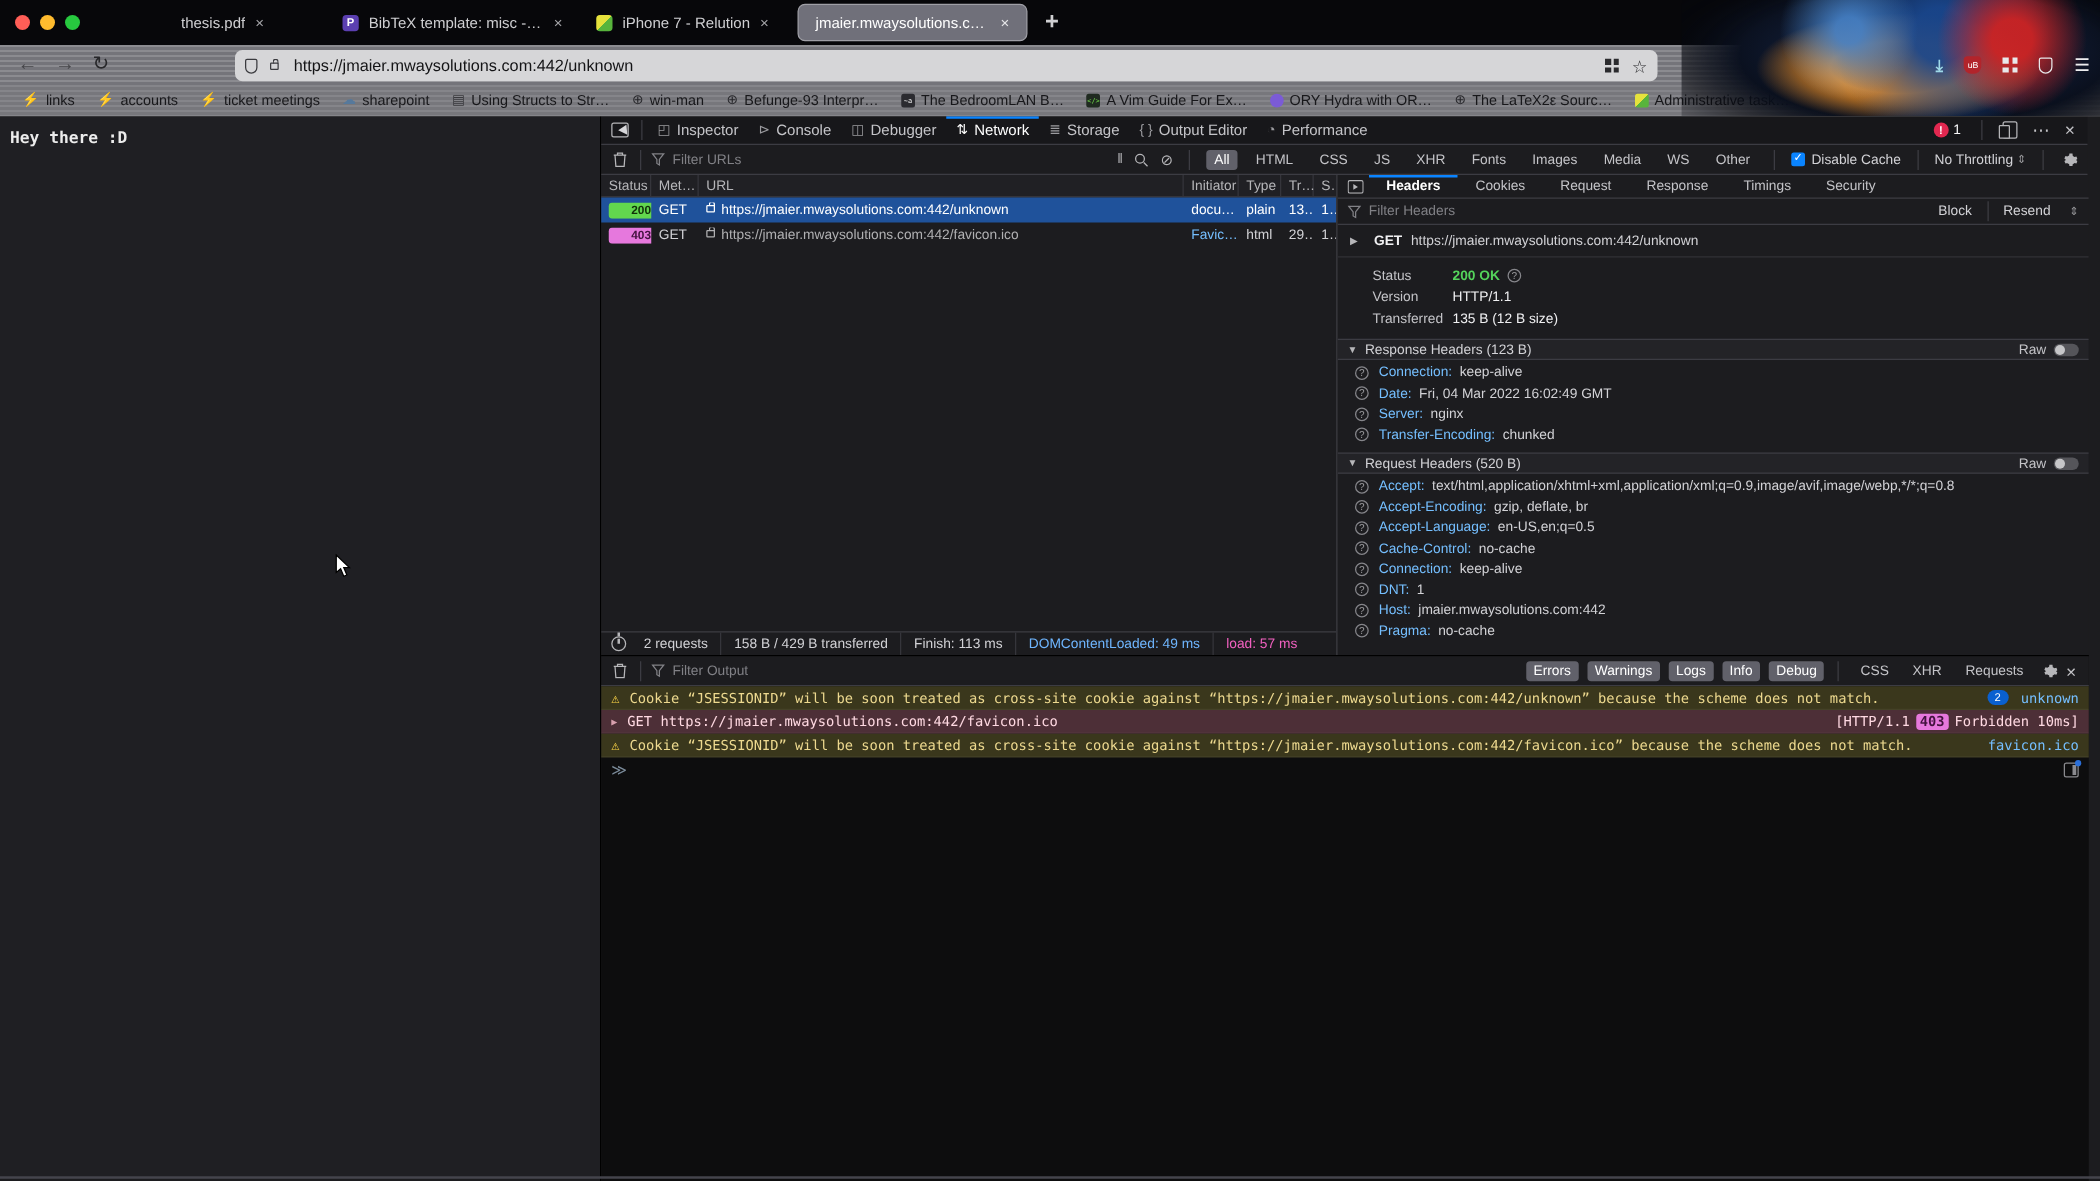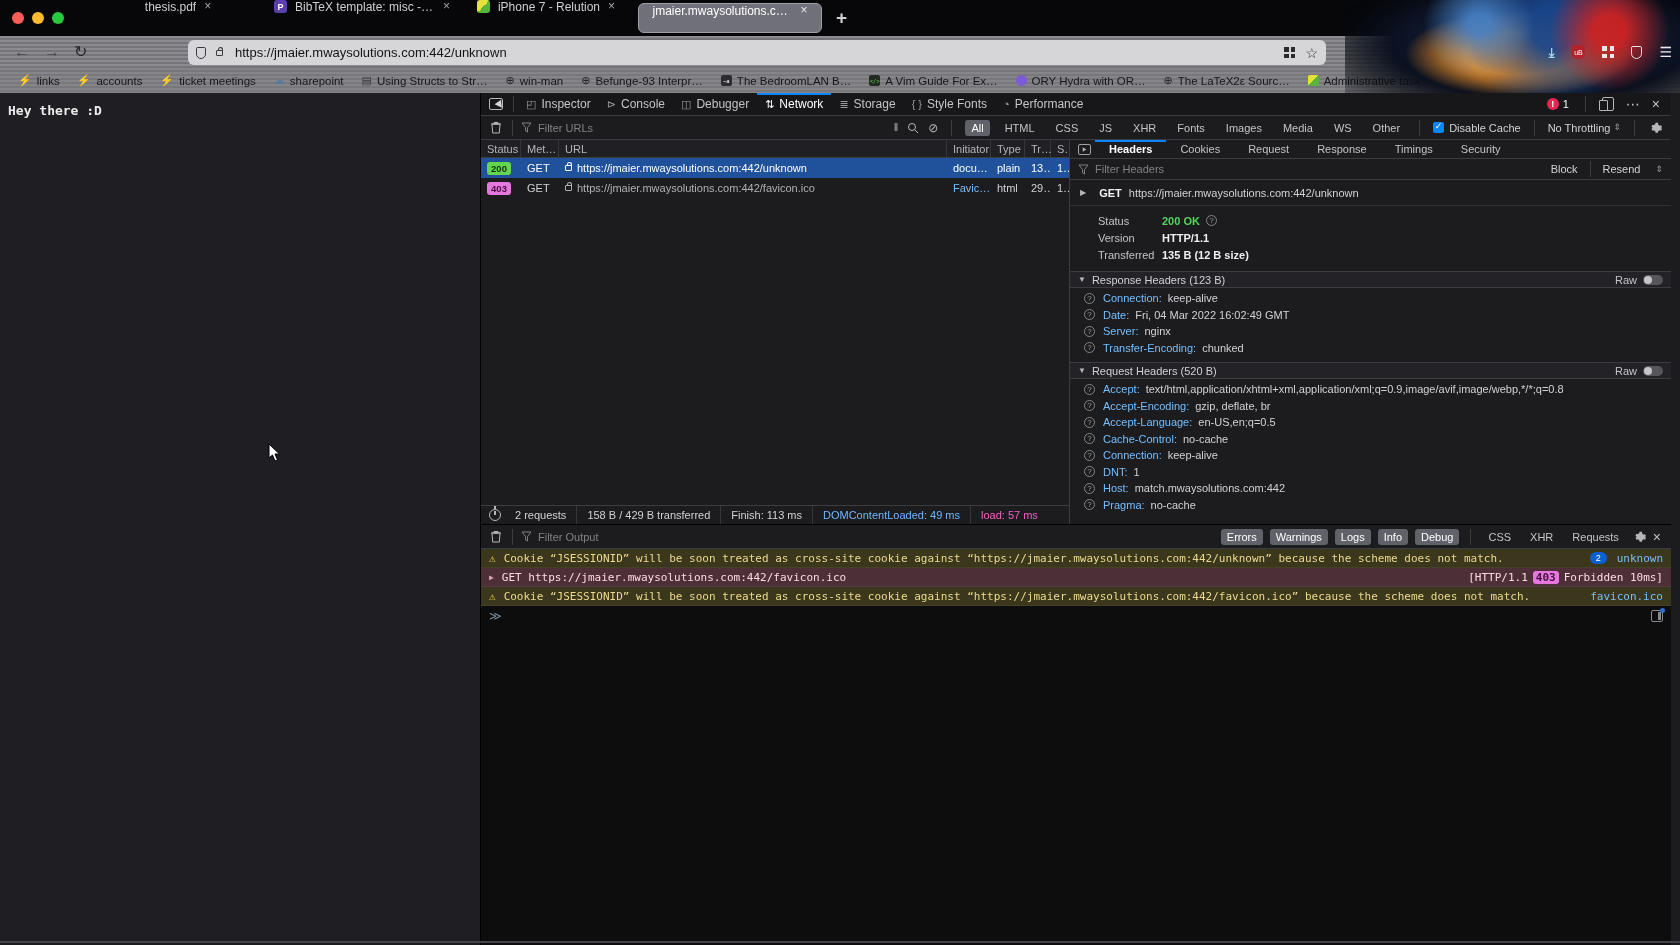--- a/index.html
+++ b/index.html
@@ -4,21 +4,21 @@
 <style>
   * { box-sizing: border-box; margin:0; padding:0; }
   html,body { width:1680px; height:945px; overflow:hidden; }
   body { position:relative; background:#1c1c1f; font-family:"Liberation Sans",sans-serif; }
 
   
   .tabbar { position:absolute; left:0; top:0; width:1680px; height:36px; background:#07070a; display:flex; align-items:center; z-index:1; }
   .traffic { display:flex; gap:8px; margin:0 22px 0 12px; }
   .light { width:12px; height:12px; border-radius:50%; }
   .l-red{background:#ff5e57;} .l-yellow{background:#ffbb2e;} .l-green{background:#27c93f;}
-  .tab { width:184px; height:36px; display:flex; align-items:flex-start; justify-content:center; gap:8px; color:#cfcfd2; font-size:12px; }
+  .tab { width:184px; height:36px; display:flex; align-items:center; justify-content:center; gap:8px; color:#cfcfd2; font-size:12px; }
   .tab .title { white-space:nowrap; overflow:hidden; text-overflow:ellipsis; max-width:140px; }
   .tab .close { color:#a5a5a9; font-size:12px; }
   .tab.active { background:#70707a; border:1px solid #9f9fa6; border-radius:6px; height:30px; color:#fff; }
   .tab.active .close{ color:#e8e8ea; }
   .favicon { width:13px; height:13px; border-radius:3px; flex:0 0 auto; display:flex; align-items:center; justify-content:center; font-size:9px; font-weight:bold; color:#fff; }
   .fav-bibtex { background:#5b3fb0; }
   .fav-relution { background:linear-gradient(135deg,#e6e23c 0 50%,#58b43c 50% 100%); }
   .newtab { color:#d0d0d3; font-size:19px; margin-left:14px; font-weight:bold; }
 
   .navbar { position:absolute; left:0; top:36px; width:1680px; height:32px; z-index:1;
@@ -87,21 +87,21 @@
   .checkbox { width:11px; height:11px; background:#0a84ff; border-radius:2px; color:#fff; font-size:9px; line-height:11px; text-align:center; margin-right:5px; }
   svg.micon { display:block; }
 
   .net-table { position:absolute; left:0; top:47px; width:588px; height:365px; background:#1c1c1f; }
   .net-hrow { display:flex; height:18px; background:#202024; border-bottom:1px solid #3c3c43; color:#b6b6b9; align-items:center; }
   .net-hrow > div { padding:0 6px; border-right:1px solid #35353b; height:100%; display:flex; align-items:center; }
   .c-status{width:40px;} .c-method{width:38px;} .c-url{width:388px;} .c-init{width:44px;} .c-type{width:34px;} .c-tr{width:26px;} .c-s{width:18px; border-right:none !important;}
   .net-row { display:flex; height:20px; align-items:center; font-size:11px; }
   .net-row > div { padding:0 6px; overflow:hidden; white-space:nowrap; }
   .net-row.selected { background:#1f529b; color:#fff; }
-  .badge { display:inline-block; min-width:24px; text-align:center; border-radius:3px; font-size:9.5px; font-weight:bold; padding:1px 4px; }
+  .badge { display:inline-block; min-width:24px; text-align:center; border-radius:3px; font-size:9.5px; font-weight:bold; padding:1px 18px; }
   .b-green { background:#62d74e; color:#113009; }
   .b-magenta { background:#e678dd; color:#43123f; }
   .lock { display:inline-block; width:7px; height:6px; border:1px solid currentColor; border-radius:1px; position:relative; margin-right:5px; vertical-align:1px; }
   .lock::before { content:""; position:absolute; left:1px; top:-4px; width:3px; height:3px; border:1px solid currentColor; border-bottom:none; border-radius:3px 3px 0 0; }
   .url-dim { color:#b1b1b3; }
   .init-link { color:#75bfff; }
 
   .net-summary { position:absolute; left:0; top:412px; width:588px; height:19px; border-top:1px solid #3c3c43; background:#1c1c1f; display:flex; align-items:center; gap:0; font-size:11px; }
   .sum-item { padding:0 10px; display:flex; align-items:center; height:100%; border-right:1px solid #35353b; white-space:nowrap; }
   .sum-dcl { color:#6fb6ff; } .sum-load { color:#f261c1; border-right:none; }
@@ -112,21 +112,21 @@
   
   .details { position:absolute; left:588px; top:47px; width:602px; height:384px; border-left:1px solid #3c3c43; background:#1c1c1f; overflow:hidden; }
   .d-tabs { display:flex; align-items:center; height:19px; border-bottom:1px solid #3c3c43; }
   .d-tab { padding:0 14px; color:#c4c4c8; height:100%; display:flex; align-items:center; }
   .d-tab.active { color:#fff; font-weight:bold; box-shadow:inset 0 2px 0 #0a84ff; }
   .d-filter { display:flex; align-items:center; height:21px; border-bottom:1px solid #3c3c43; padding:0 8px; }
   .d-filter .right { margin-left:auto; display:flex; align-items:center; gap:8px; color:#d2d2d6; }
   .req-line { display:flex; align-items:center; gap:7px; height:26px; padding-left:10px; border-bottom:1px solid #303036; }
   .kvrow { display:flex; padding-left:28px; height:17px; align-items:center; }
   .kvrow .k { width:64px; color:#c4c4c8; }
-  .kvrow .v { font-weight:bold; color:#f0f0f2; }
+  .kvrow .v { font-weight:normal; color:#f0f0f2; }
   .v-green { color:#54d45b; font-weight:bold; }
   .qcirc { display:inline-flex; width:11px; height:11px; border:1px solid #85858a; border-radius:50%; color:#9b9b9e; font-size:8px; align-items:center; justify-content:center; margin-left:6px; flex:0 0 auto; }
   .sect { display:flex; align-items:center; height:17px; background:#232327; border-top:1px solid #3c3c43; border-bottom:1px solid #3c3c43; padding:0 8px; margin-top:6px; }
   .sect .raw { margin-left:auto; display:flex; align-items:center; gap:6px; color:#c4c4c8; }
   .toggle { width:20px; height:10px; border-radius:5px; background:#55555a; position:relative; }
   .toggle::before { content:""; position:absolute; left:1px; top:1px; width:8px; height:8px; border-radius:50%; background:#c6c6c8; }
   .hentry { display:flex; align-items:center; height:16.5px; padding-left:14px; white-space:nowrap; }
   .hentry .qcirc { margin:0 8px 0 0; }
   .hname { color:#75bfff; margin-right:6px; }
   .hval { color:#d2d2d6; }
@@ -291,21 +291,21 @@
     <div class="dt-tab active">
         <span class="dt-glyph g g-net" style="color:#fff"></span>
         <span>Network</span>
       </div>
     <div class="dt-tab">
         <span class="dt-glyph g g-stor"></span>
         <span>Storage</span>
       </div>
     <div class="dt-tab">
         <span class="dt-glyph g g-style"></span>
-        <span>Style Fonts</span>
+        <span>Output Editor</span>
       </div>
     <div class="dt-tab">
         <span class="dt-glyph g g-perf"></span>
         <span>Performance</span>
       </div>
     <div class="dt-right">
       <span class="errbadge">
           <span class="errdot">!</span>
           <span>1</span>
         </span>
@@ -511,21 +511,21 @@
           <span class="hval">keep-alive</span>
         </div>
       <div class="hentry">
           <span class="qcirc">?</span>
           <span class="hname">DNT:</span>
           <span class="hval">1</span>
         </div>
       <div class="hentry">
           <span class="qcirc">?</span>
           <span class="hname">Host:</span>
-          <span class="hval">match.mwaysolutions.com:442</span>
+          <span class="hval">jmaier.mwaysolutions.com:442</span>
         </div>
       <div class="hentry">
           <span class="qcirc">?</span>
           <span class="hname">Pragma:</span>
           <span class="hval">no-cache</span>
         </div>
     </div>
   </div>
 
   <div class="console">

